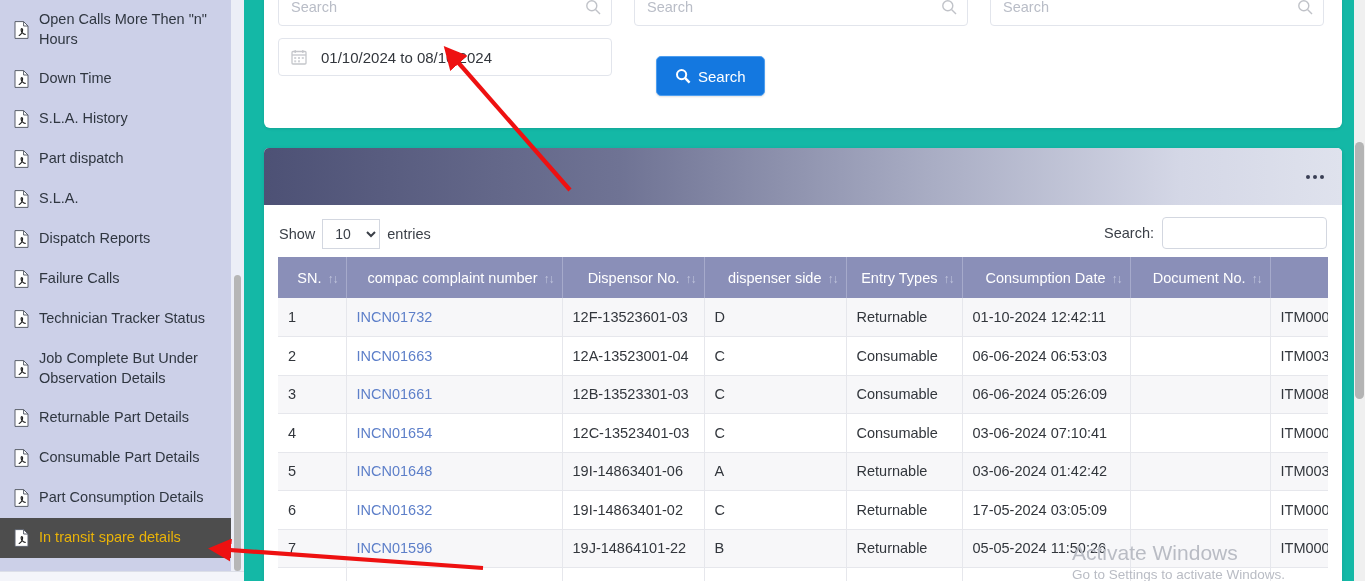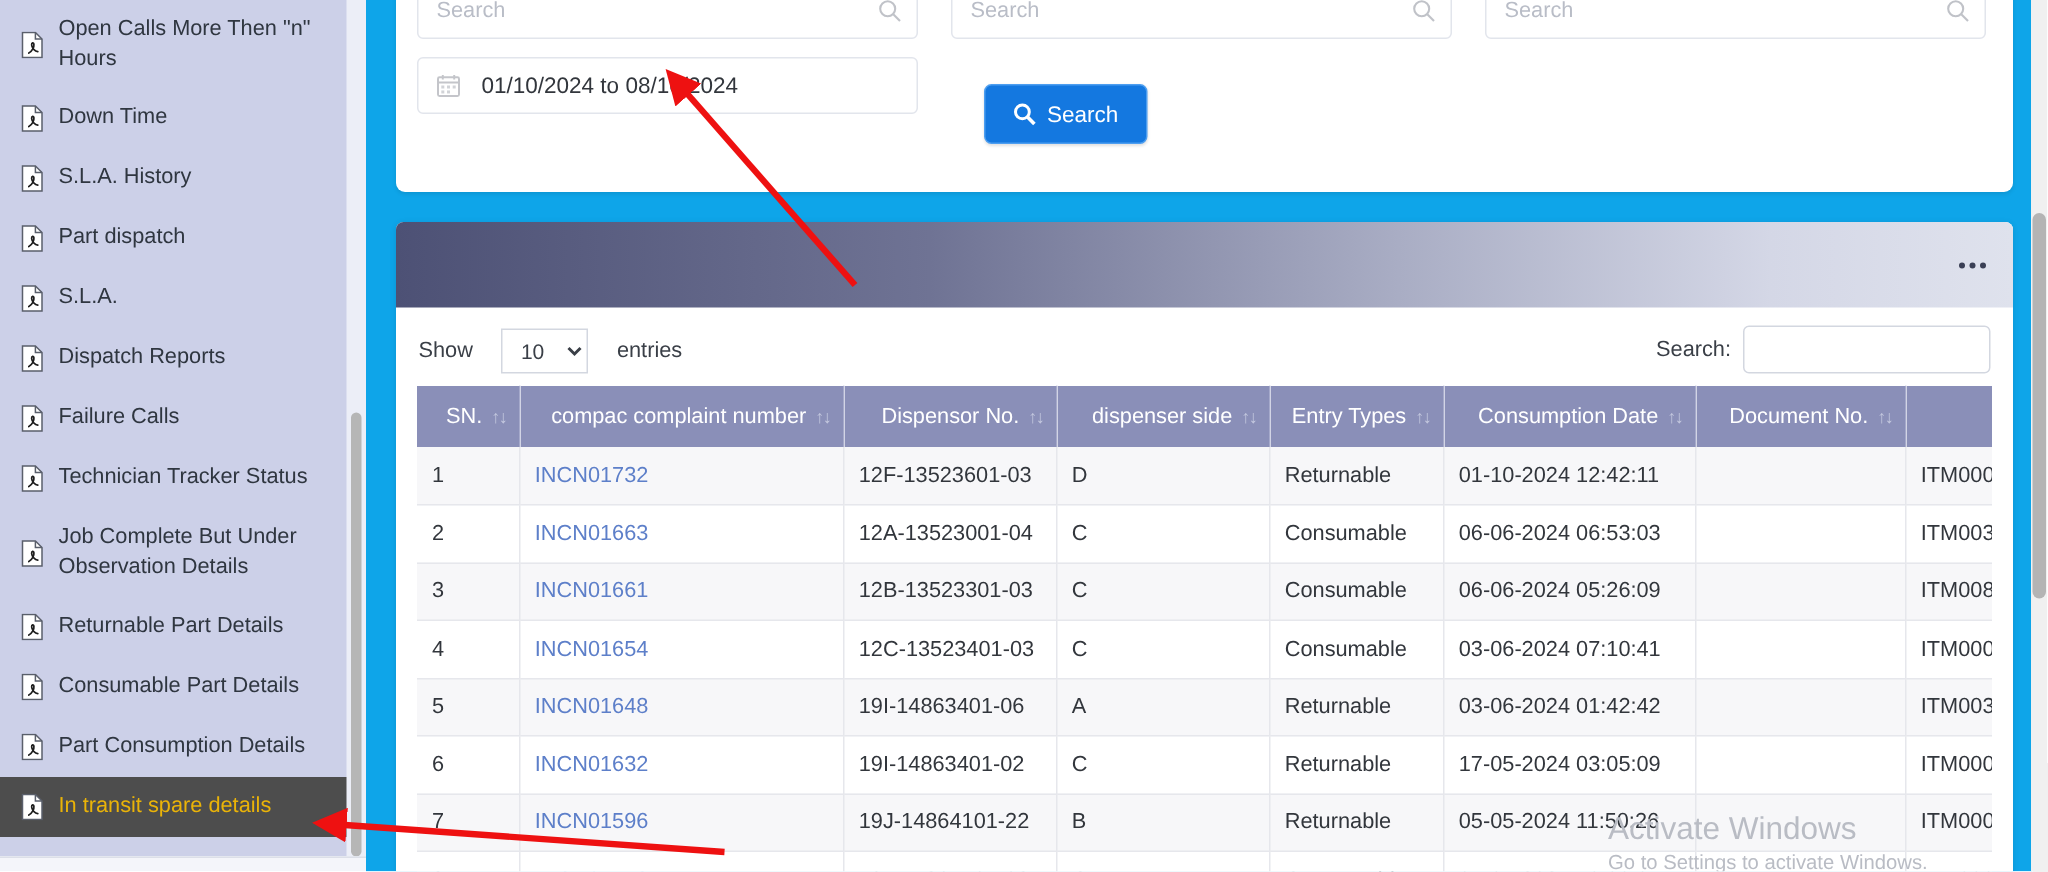--- a/index.html
+++ b/index.html
@@ -68,21 +68,21 @@
     width: 244px; height: 10px;
     background: #f4f5fa;
     border-top: 1px solid #dcdfe8;
   }
 
   
   #main {
     position: absolute;
     left: 244px; top: 0;
     width: 1111px; height: 581px;
-    background: #0ea5e9;
+    background: #14b8a6;
   }
 
   
   #filter-card {
     position: absolute;
     left: 20px; top: -62px;
     width: 1078px; height: 190px;
     background: #ffffff;
     border-radius: 6px;
     box-shadow: 0 1px 3px rgba(0,0,0,0.10);
@@ -185,21 +185,21 @@
   #table-toolbar {
     position: relative;
     height: 52px;
     padding: 0 14px;
   }
   #show-entries {
     position: absolute;
     left: 15px; top: 14px;
     display: flex;
     align-items: center;
-    gap: 19px;
+    gap: 7px;
     font-size: 14.5px;
     color: #3a3f47;
   }
   #show-entries select {
     height: 30px;
     padding: 0 4px 0 8px;
     border: 1px solid #d3d7e0;
     border-radius: 0;
     font-family: "Liberation Sans", sans-serif;
     font-size: 14px;

